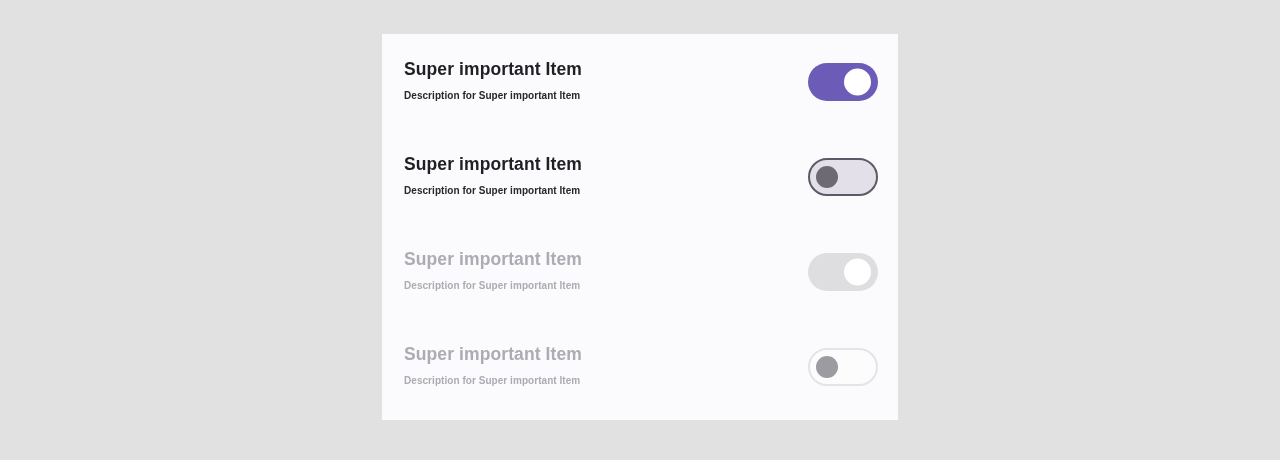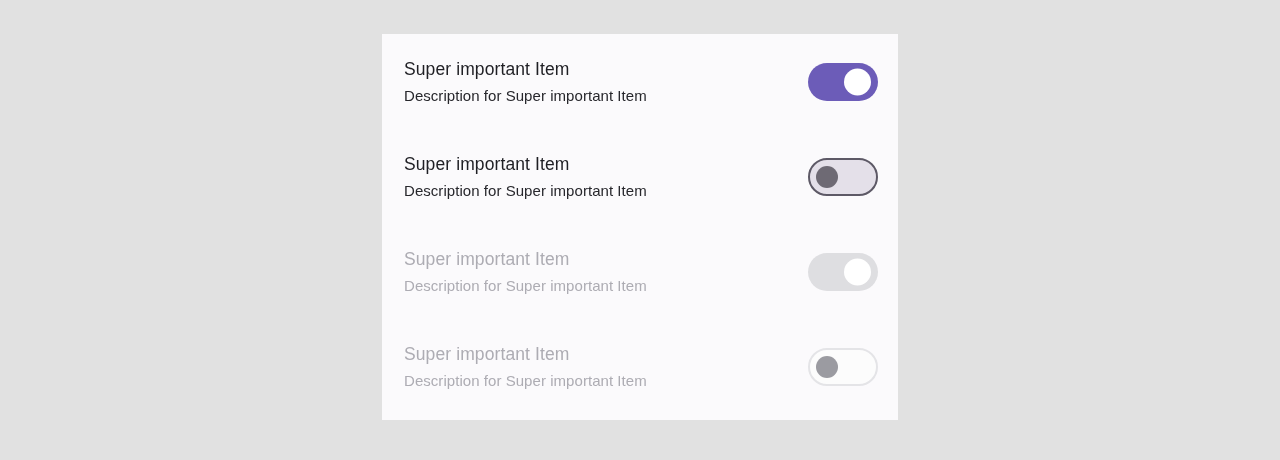--- a/index.html
+++ b/index.html
@@ -40,41 +40,42 @@
     width: 100%;
   }
 
   .settings-row {
     display: flex;
     align-items: center;
     justify-content: flex-end;
     box-sizing: border-box;
     padding: 0 20px 0 22px;
     height: 95px;
+    font-weight: bold;
   }
 
   .row-text {
     display: flex;
     flex-direction: column;
     justify-content: center;
     gap: 7px;
     flex: 1 1 auto;
     min-width: 0;
   }
 
   .row-title {
     font-size: 17.5px;
     line-height: 21px;
     color: #1f1f24;
     letter-spacing: 0.1px;
     white-space: nowrap;
   }
 
   .row-desc {
-    font-size: 15px;
+    font-size: 10px;
     line-height: 18px;
     color: #27272c;
     letter-spacing: 0.05px;
     white-space: nowrap;
   }
 
   .settings-row.is-disabled .row-title {
     color: #adacb3;
   }
   .settings-row.is-disabled .row-desc {

